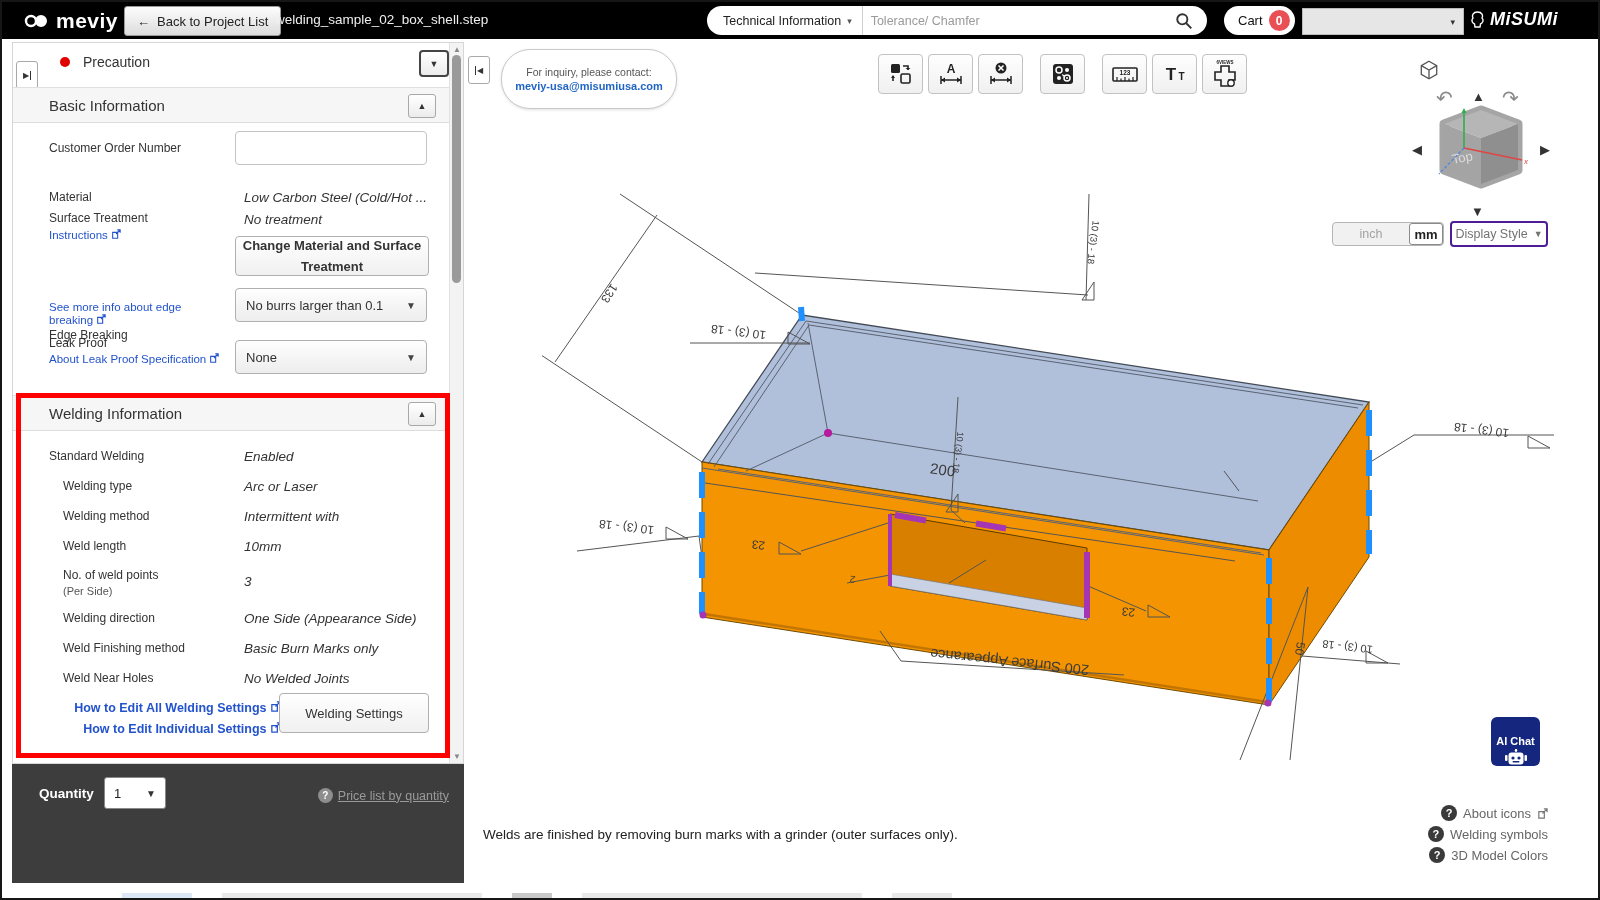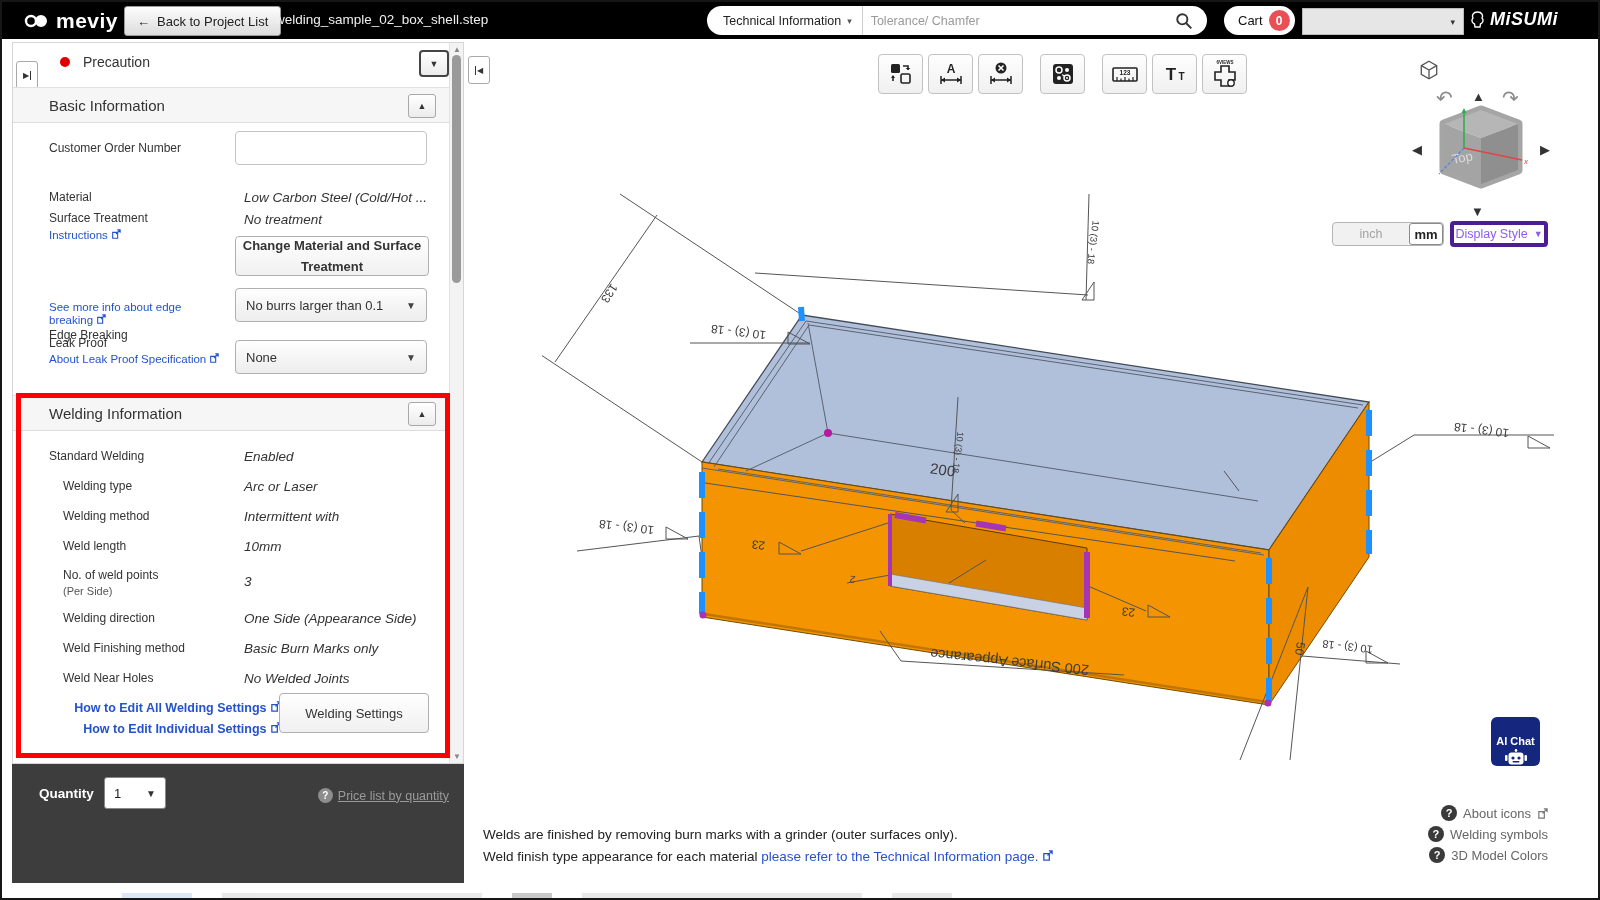--- a/index.html
+++ b/index.html
@@ -52,21 +52,21 @@
   .inquiry .l1{font-size:10.5px;color:#555;}
   .inquiry .l2{font-size:11px;color:#2166c5;font-weight:bold;}
   .toolbar{position:absolute;left:876px;top:52px;display:flex;align-items:flex-start;}
   .tbtn{width:45px;height:40px;background:linear-gradient(#fefefe,#f0f0f0);border:1px solid #c2c2c2;border-radius:4px;display:flex;align-items:center;justify-content:center;margin-right:5px;cursor:pointer;box-sizing:border-box;}
   .tgap{width:12px;}
   .tri{position:absolute;color:#333;font-size:13px;cursor:pointer;}
   .curve{position:absolute;color:#8a8a8a;font-size:20px;cursor:pointer;}
   .unit{position:absolute;left:1330px;top:220px;width:112px;height:24px;border:1px solid #b5b5b5;border-radius:4px;background:#f1f1f1;display:flex;align-items:center;box-sizing:border-box;}
   .unit .inch{flex:1;text-align:center;font-size:12.5px;color:#a2a2a2;cursor:pointer;}
   .unit .mm{width:34px;height:22px;background:#fff;border:1px solid #8a8a8a;border-radius:3px;font-weight:bold;font-size:13px;color:#222;display:flex;align-items:center;justify-content:center;box-sizing:border-box;cursor:pointer;}
-  .dstyle{position:absolute;left:1448px;top:219px;width:98px;height:26px;background:#fff;border:4px solid #4c1d95;border-radius:4px;display:flex;align-items:center;justify-content:center;gap:6px;font-size:12.5px;color:#8b5cf6;cursor:pointer;box-sizing:border-box;}
+  .dstyle{position:absolute;left:1448px;top:219px;width:98px;height:26px;background:#fff;border:2px solid #4c1d95;border-radius:4px;display:flex;align-items:center;justify-content:center;gap:6px;font-size:12.5px;color:#737373;cursor:pointer;box-sizing:border-box;}
   .aichat{position:absolute;left:1489px;top:715px;width:49px;height:49px;background:#15267e;border-radius:6px;display:flex;flex-direction:column;align-items:center;justify-content:flex-end;gap:2px;cursor:pointer;}
   .aichat .t{color:#fff;font-size:11px;font-weight:bold;}
   .helplist{position:absolute;right:50px;top:803px;display:flex;flex-direction:column;gap:5px;align-items:flex-end;}
   .helpitem{display:flex;align-items:center;gap:6px;font-size:13px;color:#666;cursor:pointer;}
   .hq{width:16px;height:16px;border-radius:50%;background:#3a3a3a;color:#fff;font-size:11px;font-weight:bold;display:flex;align-items:center;justify-content:center;}
   .notes{position:absolute;left:481px;top:822px;font-size:13.5px;color:#222;line-height:22px;}
   .scene{position:absolute;left:540px;top:150px;}
   .cutstrip{position:absolute;left:120px;top:891px;width:1360px;height:5px;opacity:.35;display:flex;gap:30px;}
   .cutstrip i{display:block;height:5px;background:#9ab;}
   svg text{font-family:"Liberation Sans","DejaVu Sans",sans-serif;}
@@ -234,20 +234,24 @@
     <div class="pricelink">
       <span class="qcircle">?</span>
       <span class="txt">Price list by quantity</span>
     </div>
   </div>
 
   <div class="collapse-handle abs" style="left:466px;top:54px;">
     <span style="border-left:1.5px solid #333;padding-left:1px;">◀</span>
   </div>
 
+  <div class="inquiry">
+    <span class="l1">For inquiry, please contact:</span>
+    <span class="l2 bluelink">meviy-usa@misumiusa.com</span>
+  </div>
 
   <div class="toolbar">
     <div class="tbtn">
       <svg width="26" height="26" viewBox="0 0 26 26">
           <rect x="3" y="3" width="9" height="9" rx="1.5" fill="#222"></rect>
           <rect x="13" y="13" width="9" height="9" rx="1.5" fill="none" stroke="#222" stroke-width="1.6"></rect>
           <path d="M15 5 h5 v4" fill="none" stroke="#222" stroke-width="1.6"></path>
           <path d="M20 9 l-2.5 -2 l5 0 Z" fill="#222"></path>
           <path d="M5 15 v5" fill="none" stroke="#222" stroke-width="1.6"></path>
           <path d="M5 14 l-2 3 h4 Z" fill="#222"></path>
@@ -474,28 +478,20 @@
       <span>Welding symbols</span>
     </div>
     <div class="helpitem">
       <span class="hq">?</span>
       <span>3D Model Colors</span>
     </div>
   </div>
 
   <div class="notes">
     <div>Welds are finished by removing burn marks with a grinder (outer surfaces only).</div>
-    <div>
-      <span>Weld finish type appearance for each material</span>
-      <span class="bluelink">please refer to the Technical Information page.</span>
-      <svg width="11" height="11" viewBox="0 0 12 12">
-          <path d="M2 4 H8 V11 H2 Z" fill="none" stroke="#2353cc" stroke-width="1.4"></path>
-          <path d="M6 6 L11 1 M7.5 1 H11 V4.5" fill="none" stroke="#2353cc" stroke-width="1.4"></path>
-        </svg>
-    </div>
   </div>
 
   <div class="cutstrip">
     <i style="width:70px;background:#9cc0e8;"></i>
       <i style="width:260px;background:#c3c3c3;"></i>
       <i style="width:40px;background:#666;"></i>
       <i style="width:280px;background:#c3c3c3;"></i>
       <i style="width:60px;background:#c3c3c3;"></i>
   </div>
 

